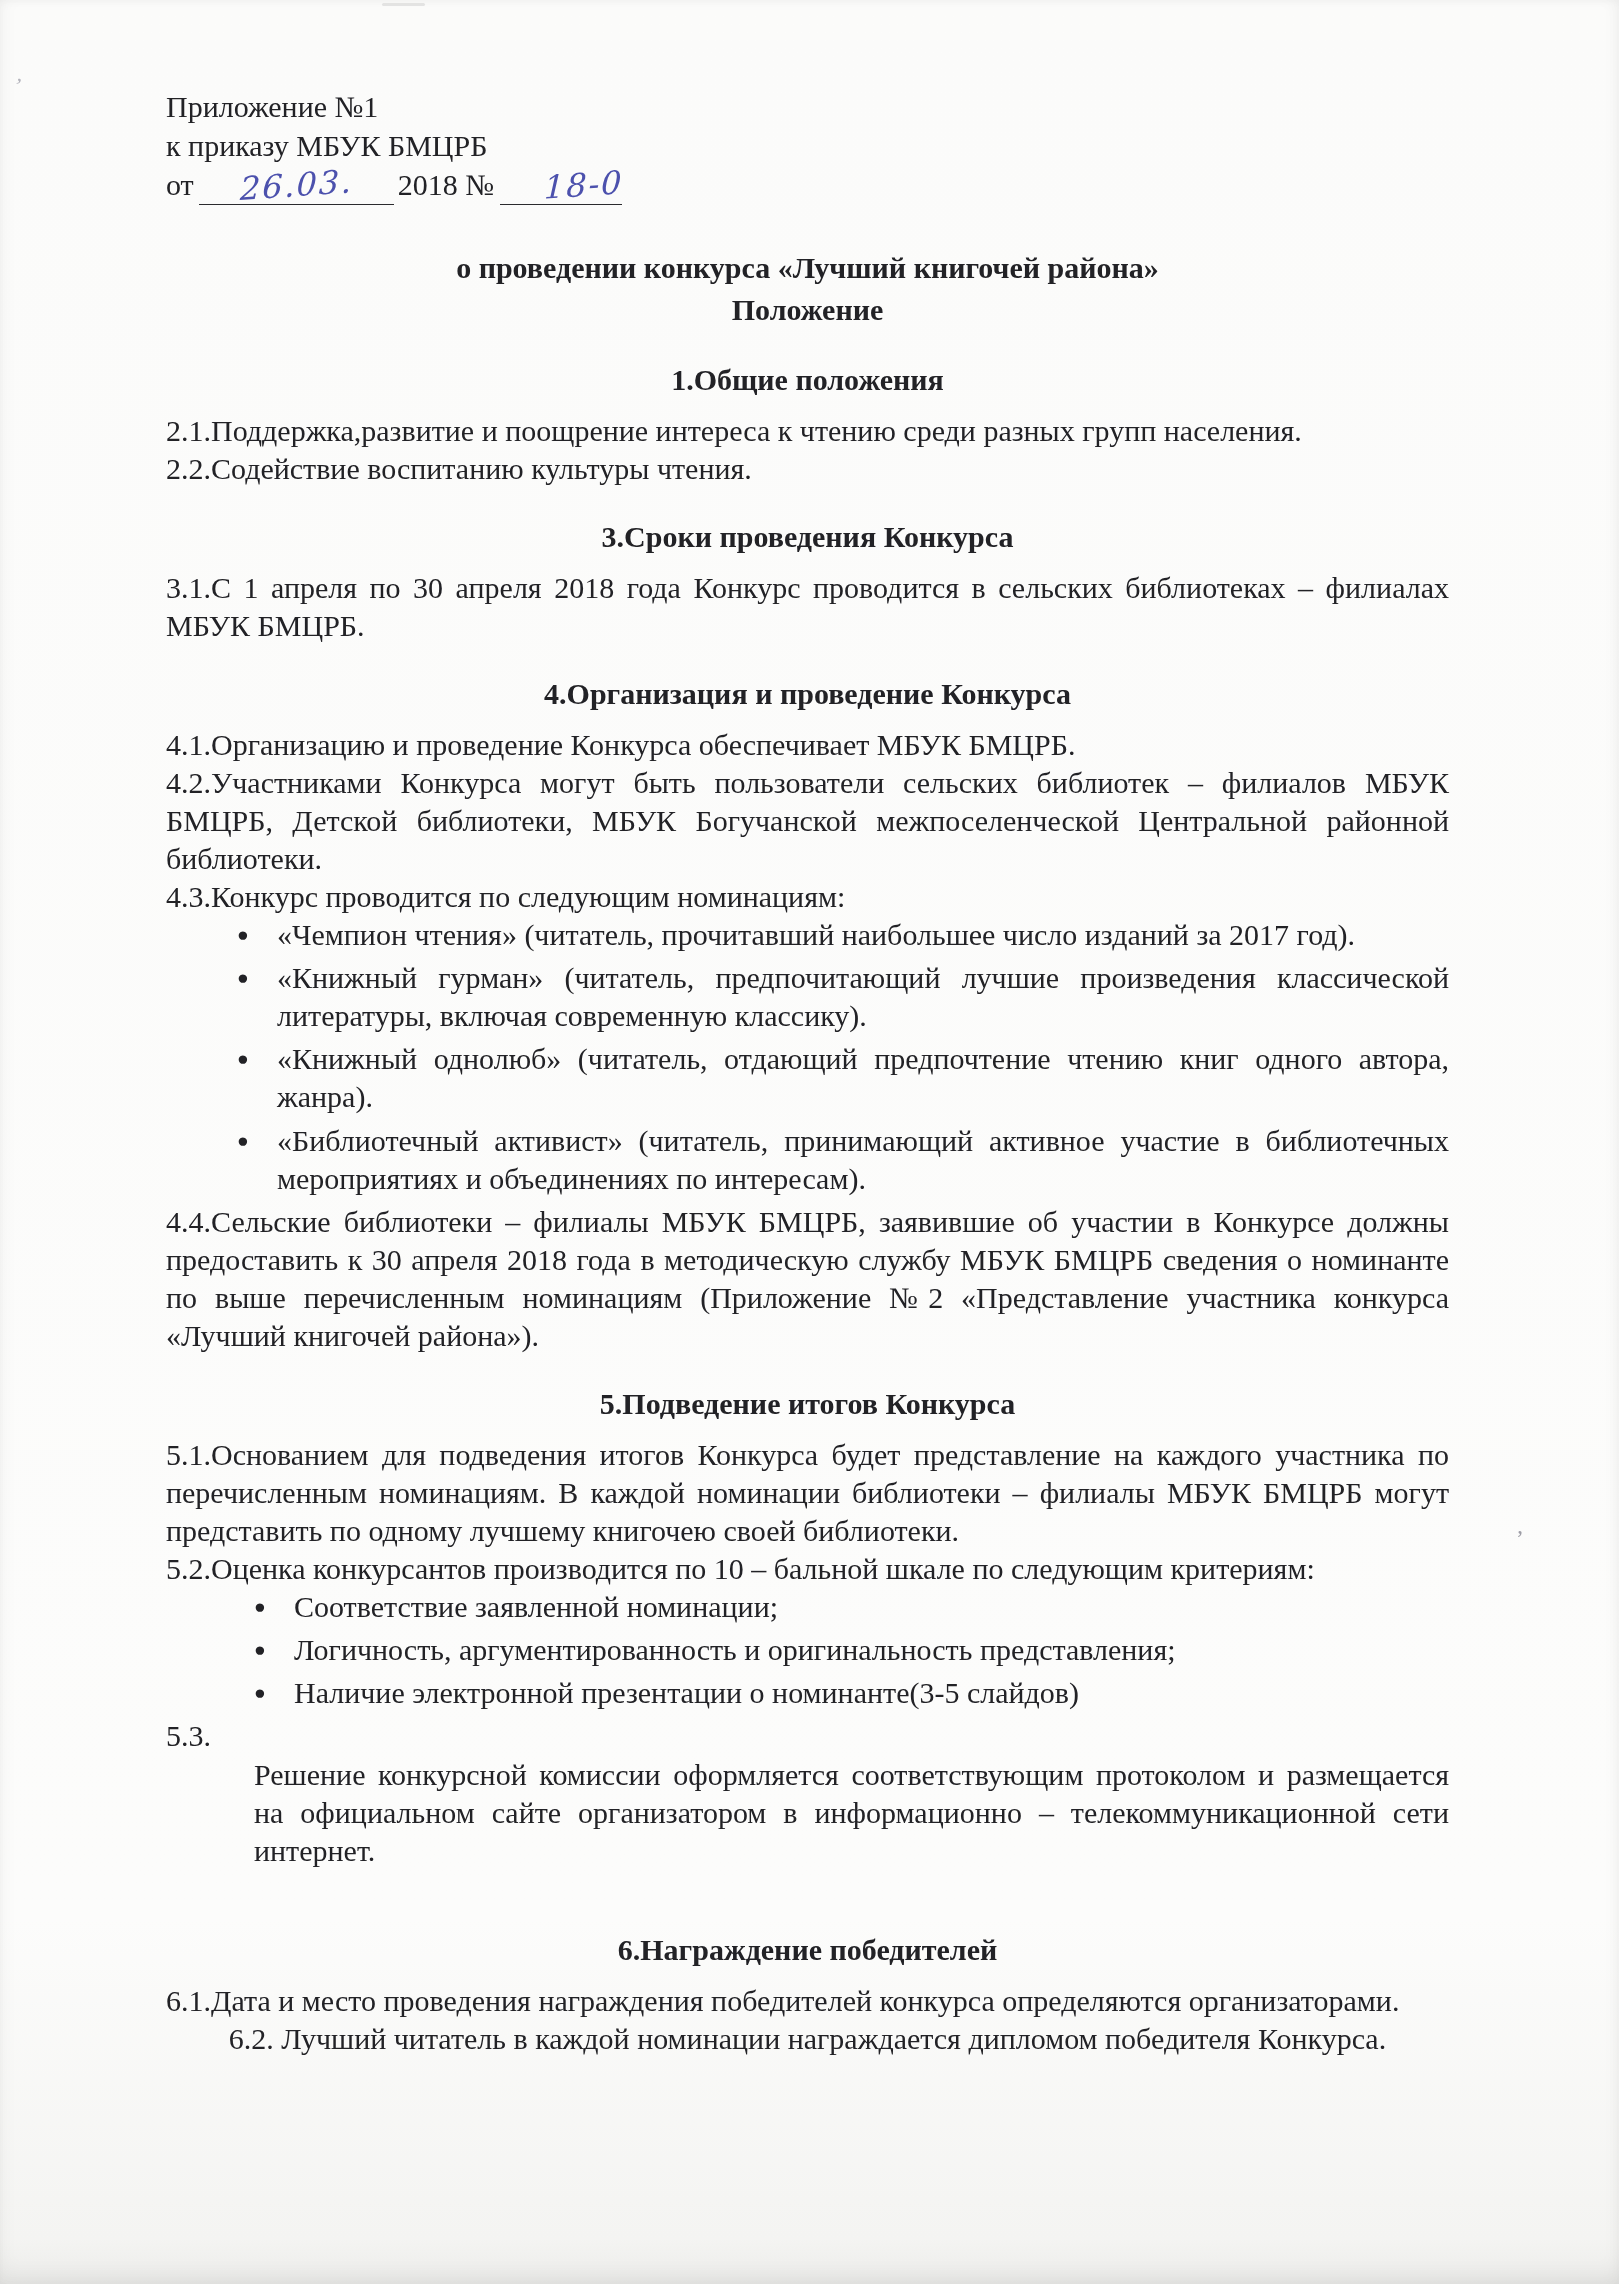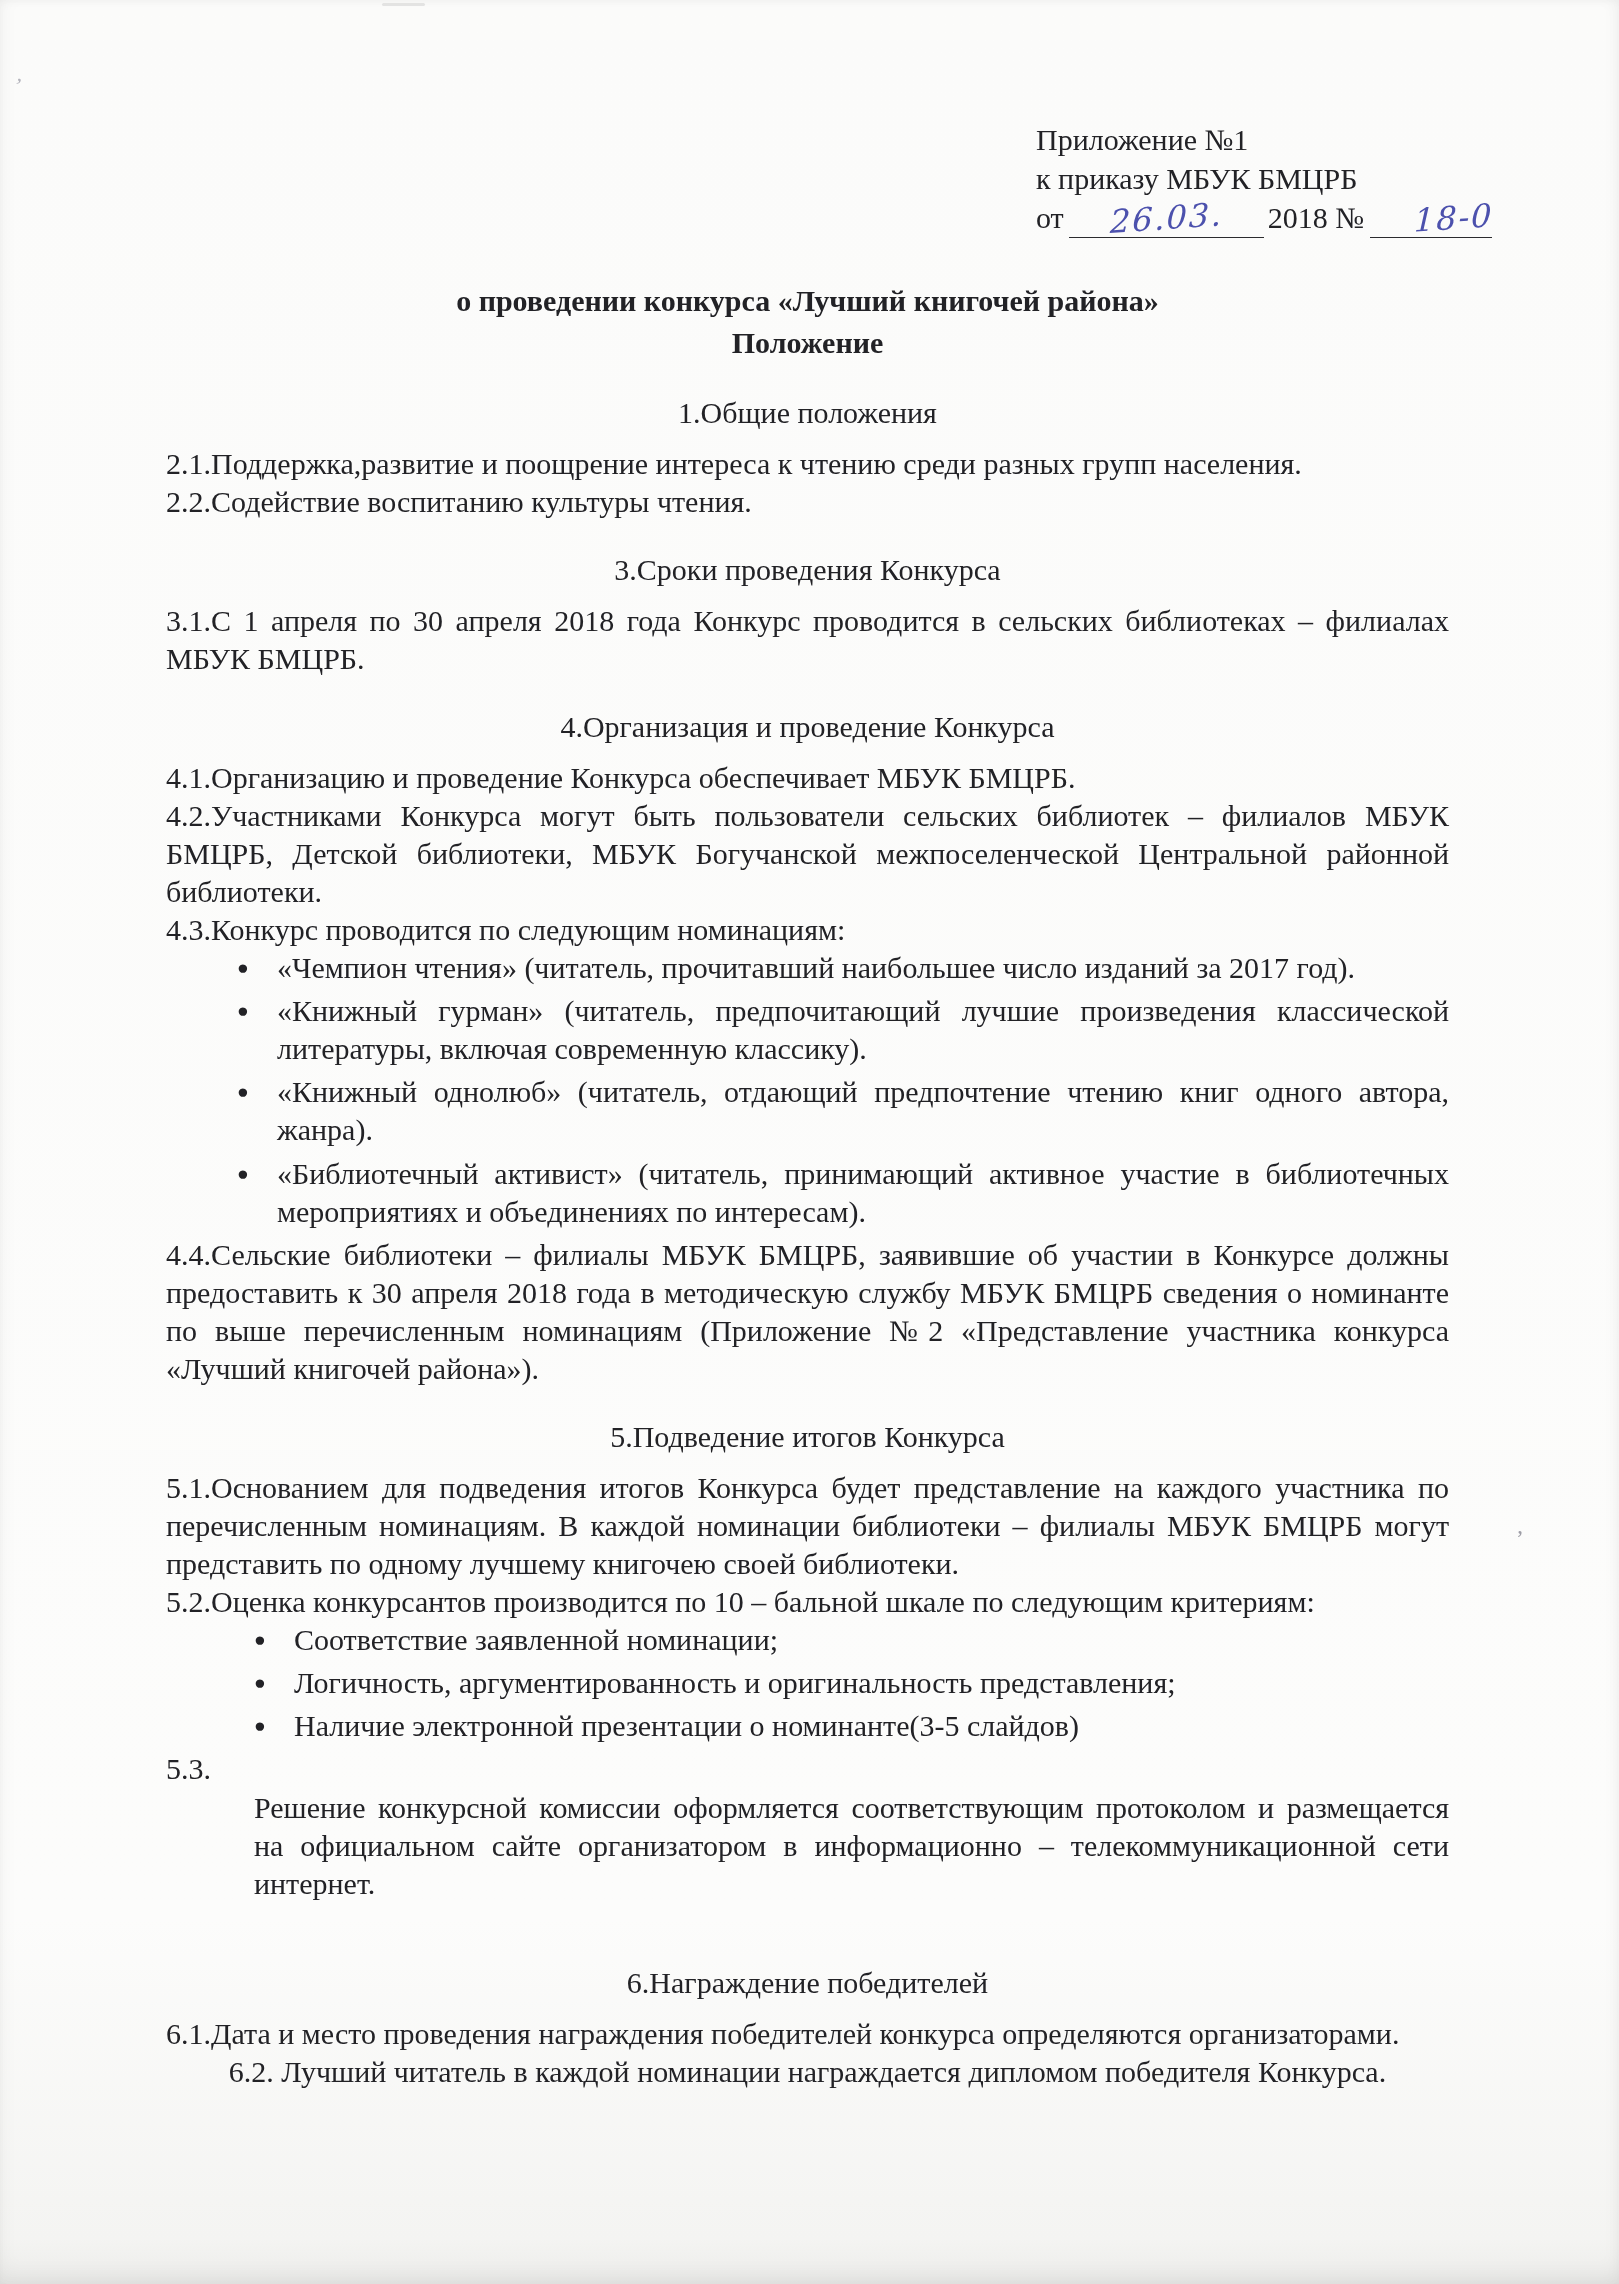--- a/index.html
+++ b/index.html
@@ -12,22 +12,21 @@
     font-family:"Liberation Serif","DejaVu Serif",serif;
     color:#222226;
     overflow:hidden;
   }
   .content{
     position:absolute;left:166px;right:171px;top:0;
     font-size:30px;line-height:38px;
   }
   
   .header-block{
-    margin-left:870px;
-    padding-top:120px;
+    padding-top:87px;
     line-height:39px;
     white-space:nowrap;
   }
   .date-line{white-space:nowrap;}
   .uline{
     display:inline-block;
     border-bottom:1.9px solid #2b2b2e;
     text-align:center;
     vertical-align:baseline;
   }
@@ -40,21 +39,21 @@
     font-size:32px;
     letter-spacing:1.9px;
     color:#4c51ad;
     transform:rotate(-4deg) skewX(-6deg);
     position:relative;top:1.3px;
   }
   .u2 .hand{margin-right:-45px;white-space:nowrap;}
   
   .doc-title{margin-top:42px;text-align:center;font-weight:bold;line-height:42px;}
   
-  .sec-h{text-align:center;font-weight:normal;margin:29px 0 13px 0;line-height:39px;}
+  .sec-h{text-align:center;font-weight:bold;margin:29px 0 13px 0;line-height:39px;}
   .sec-h.big-gap{margin-top:60px;}
   
   .para{margin:0;text-align:justify;}
   .para.noj{text-align:center;}
   
   .blist{margin-left:71px;}
   .blist.inner{margin-left:88px;}
   .bitem{display:flex;text-align:justify;margin-bottom:5.2px;}
   .bdot{flex:0 0 40px;font-size:19.5px;line-height:38px;}
   .btext{flex:1;}

